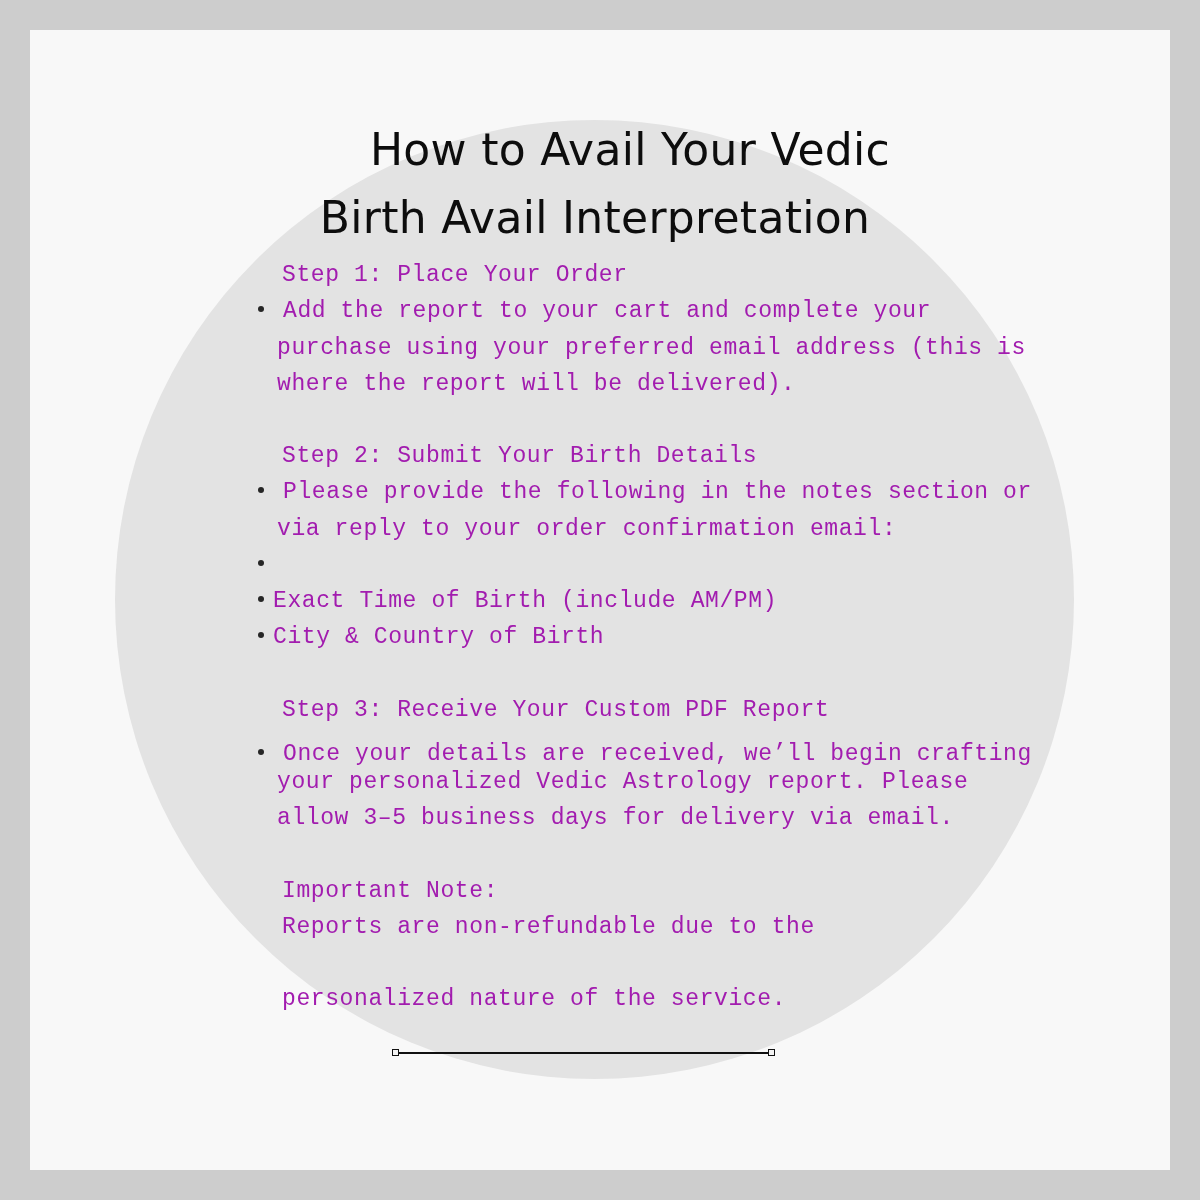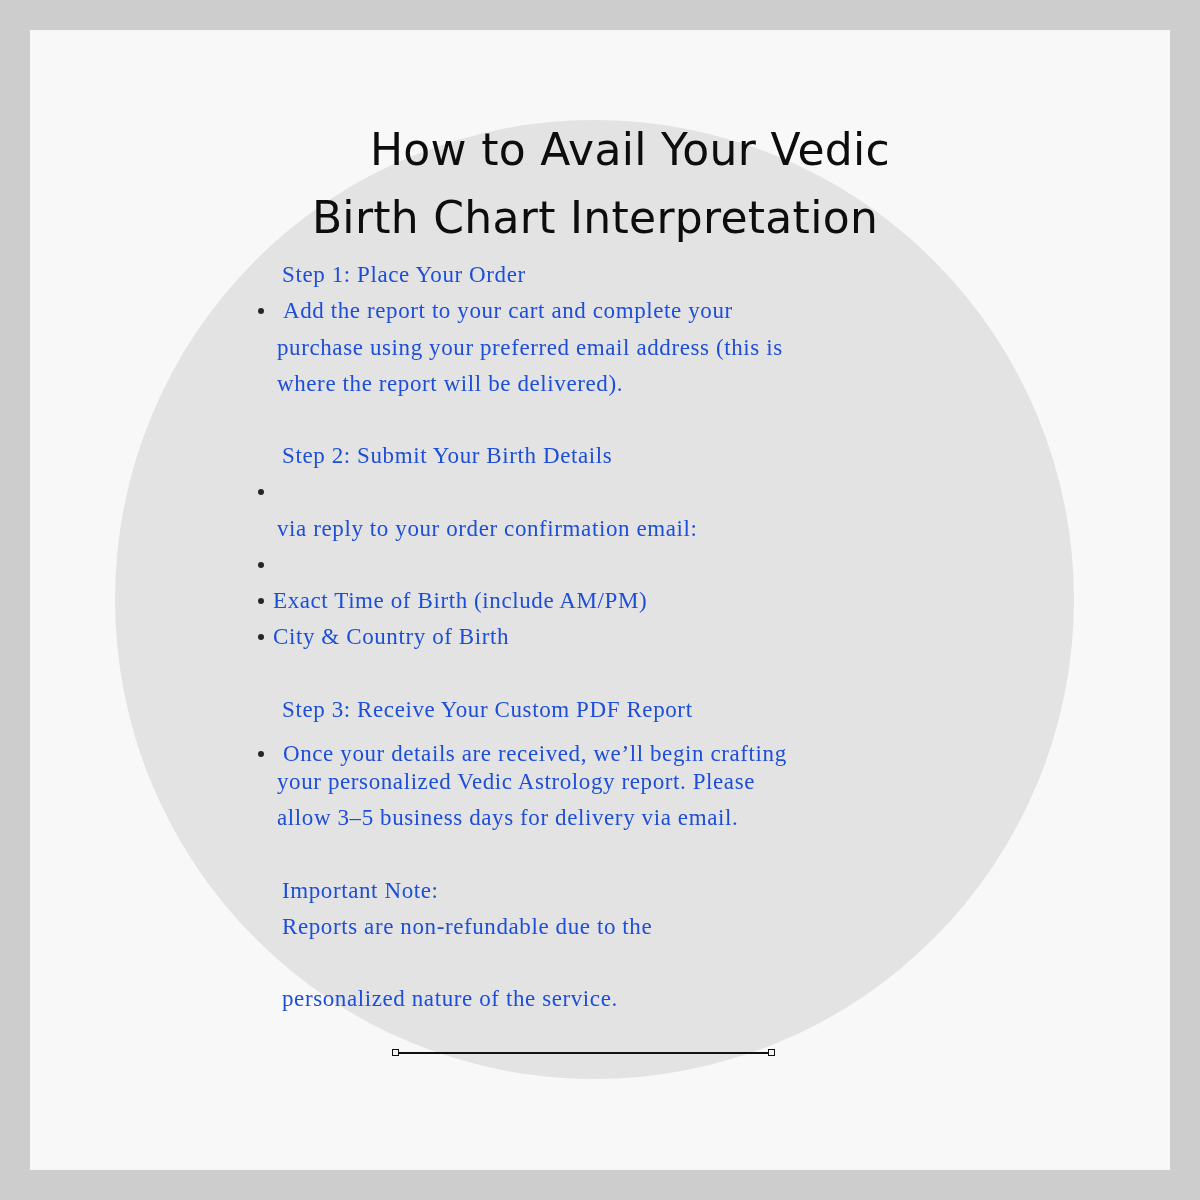--- a/index.html
+++ b/index.html
@@ -42,22 +42,22 @@
       font-size: 44px;
       letter-spacing: 0.3px;
       line-height: 64px;
       margin: 0;
     }
     .title-line1 { top: 118px; padding-left: 35px; }
     .title-line2 { top: 186px; }
 
     .body-text {
       position: absolute;
-      color: #1d4ed8;
-      font-family: Liberation Serif, serif;
+      color: #a21caf;
+      font-family: Liberation Mono, monospace;
       font-size: 23px;
       font-weight: 300;
       letter-spacing: 0.6px;
       line-height: 36px;
       white-space: nowrap;
     }
     .step-heading { left: 282px; }
     .bullet-row { left: 258px; }
     .bullet-dot {
       display: inline-block;
@@ -93,32 +93,32 @@
     .handle-left { left: 392px; }
     .handle-right { left: 768px; }
   </style>
 </head>
 <body>
 
 <div class="panel"></div>
 <div class="circle"></div>
 
 <h1 class="title title-line1">How to Avail Your Vedic</h1>
-<h1 class="title title-line2">Birth Chart Interpretation</h1>
+<h1 class="title title-line2">Birth Avail Interpretation</h1>
 
 <div class="body-text step-heading" style="top:257px;">Step 1: Place Your Order</div>
 <div class="body-text bullet-row spaced" style="top:293px;">
   <span class="bullet-dot"></span><span class="bullet-text">Add the report to your cart and complete your</span>
 </div>
 <div class="body-text cont" style="top:330px;">purchase using your preferred email address (this is</div>
 <div class="body-text cont" style="top:366px;">where the report will be delivered).</div>
 
 <div class="body-text step-heading" style="top:438px;">Step 2: Submit Your Birth Details</div>
 <div class="body-text bullet-row spaced" style="top:474px;">
-  <span class="bullet-dot"></span>
+  <span class="bullet-dot"></span><span class="bullet-text">Please provide the following in the notes section or</span>
 </div>
 <div class="body-text cont" style="top:511px;">via reply to your order confirmation email:</div>
 <div class="body-text bullet-row" style="top:547px;">
   <span class="bullet-dot"></span>
 </div>
 <div class="body-text bullet-row" style="top:583px;">
   <span class="bullet-dot"></span><span class="bullet-text">Exact Time of Birth (include AM/PM)</span>
 </div>
 <div class="body-text bullet-row" style="top:619px;">
   <span class="bullet-dot"></span><span class="bullet-text">City &amp; Country of Birth</span>

